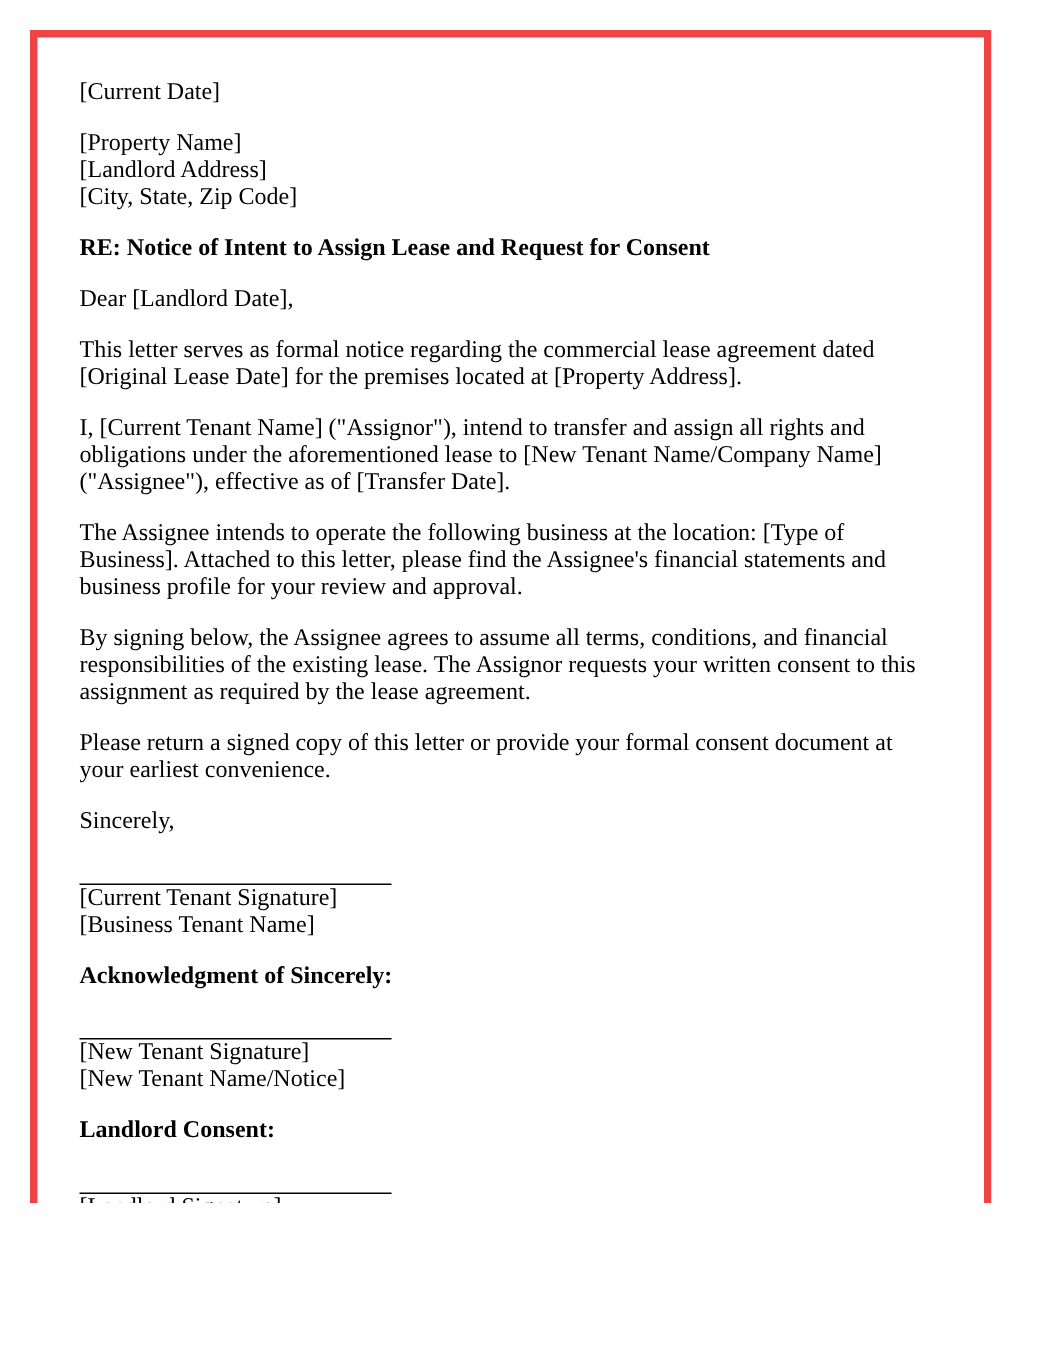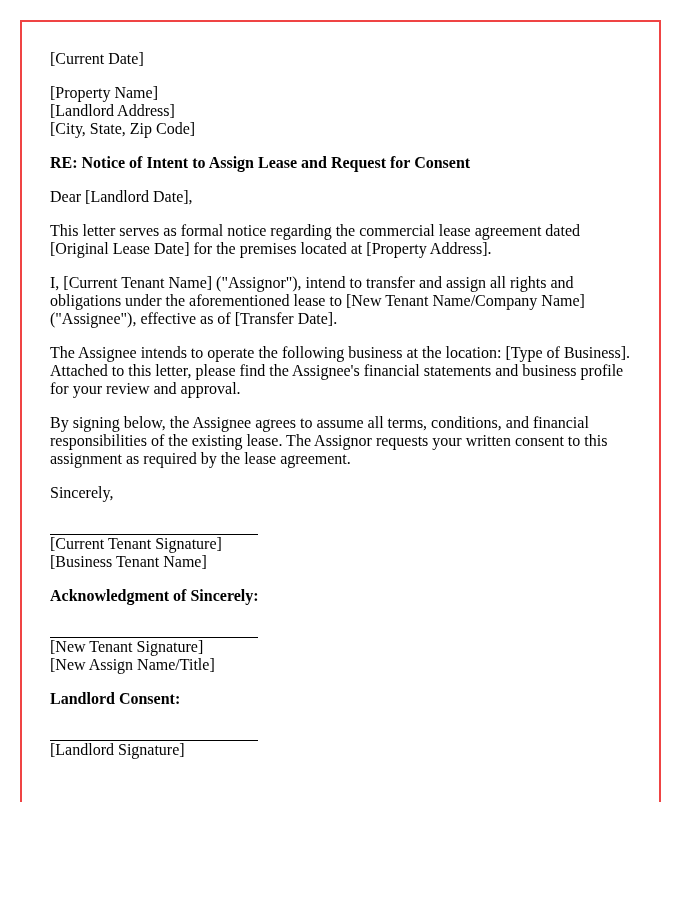--- a/index.html
+++ b/index.html
@@ -19,21 +19,21 @@
       position: absolute;
       left: 20px;
       top: 20px;
       width: 641px;
       height: 782px;
       overflow: hidden;
     }
     .letter {
       box-sizing: border-box;
       width: 641px;
-      border: 2px solid #ef4444;
+      border: 5px solid #ef4444;
       padding: 28px 28px 40px 28px;
       font-size: 16px;
       line-height: 18px;
       background: #ffffff;
     }
     .letter p {
       margin: 0 0 16px 0;
     }
     .block-line {
       display: block;
@@ -69,38 +69,39 @@
     </p>
 
     <p class="subject">RE: Notice of Intent to Assign Lease and Request for Consent</p>
 
     <p>Dear [Landlord Date],</p>
 
     <p>This letter serves as formal notice regarding the commercial lease agreement dated [Original Lease Date] for the premises located at [Property Address].</p>
     <p>I, [Current Tenant Name] ("Assignor"), intend to transfer and assign all rights and obligations under the aforementioned lease to [New Tenant Name/Company Name] ("Assignee"), effective as of [Transfer Date].</p>
     <p>The Assignee intends to operate the following business at the location: [Type of Business]. Attached to this letter, please find the Assignee's financial statements and business profile for your review and approval.</p>
     <p>By signing below, the Assignee agrees to assume all terms, conditions, and financial responsibilities of the existing lease. The Assignor requests your written consent to this assignment as required by the lease agreement.</p>
+    <p>Please return a signed copy of this letter or provide your formal consent document at your earliest convenience.</p>
 
     <p>Sincerely,</p>
 
     <div class="signature-block">
       <div class="signature-rule" style="margin-top:32px;"></div>
       <div class="signature-text">
         <span>[Current Tenant Signature]</span>
         <span>[Business Tenant Name]</span>
       </div>
     </div>
 
     <p class="section-title">Acknowledgment of Sincerely:</p>
 
     <div class="signature-block">
       <div class="signature-rule"></div>
       <div class="signature-text">
         <span>[New Tenant Signature]</span>
-        <span>[New Assign Name/Title]</span>
+        <span>[New Tenant Name/Notice]</span>
       </div>
     </div>
 
     <p class="section-title">Landlord Consent:</p>
 
     <div class="signature-block">
       <div class="signature-rule"></div>
       <div class="signature-text">
         <span>[Landlord Signature]</span>
       </div>

